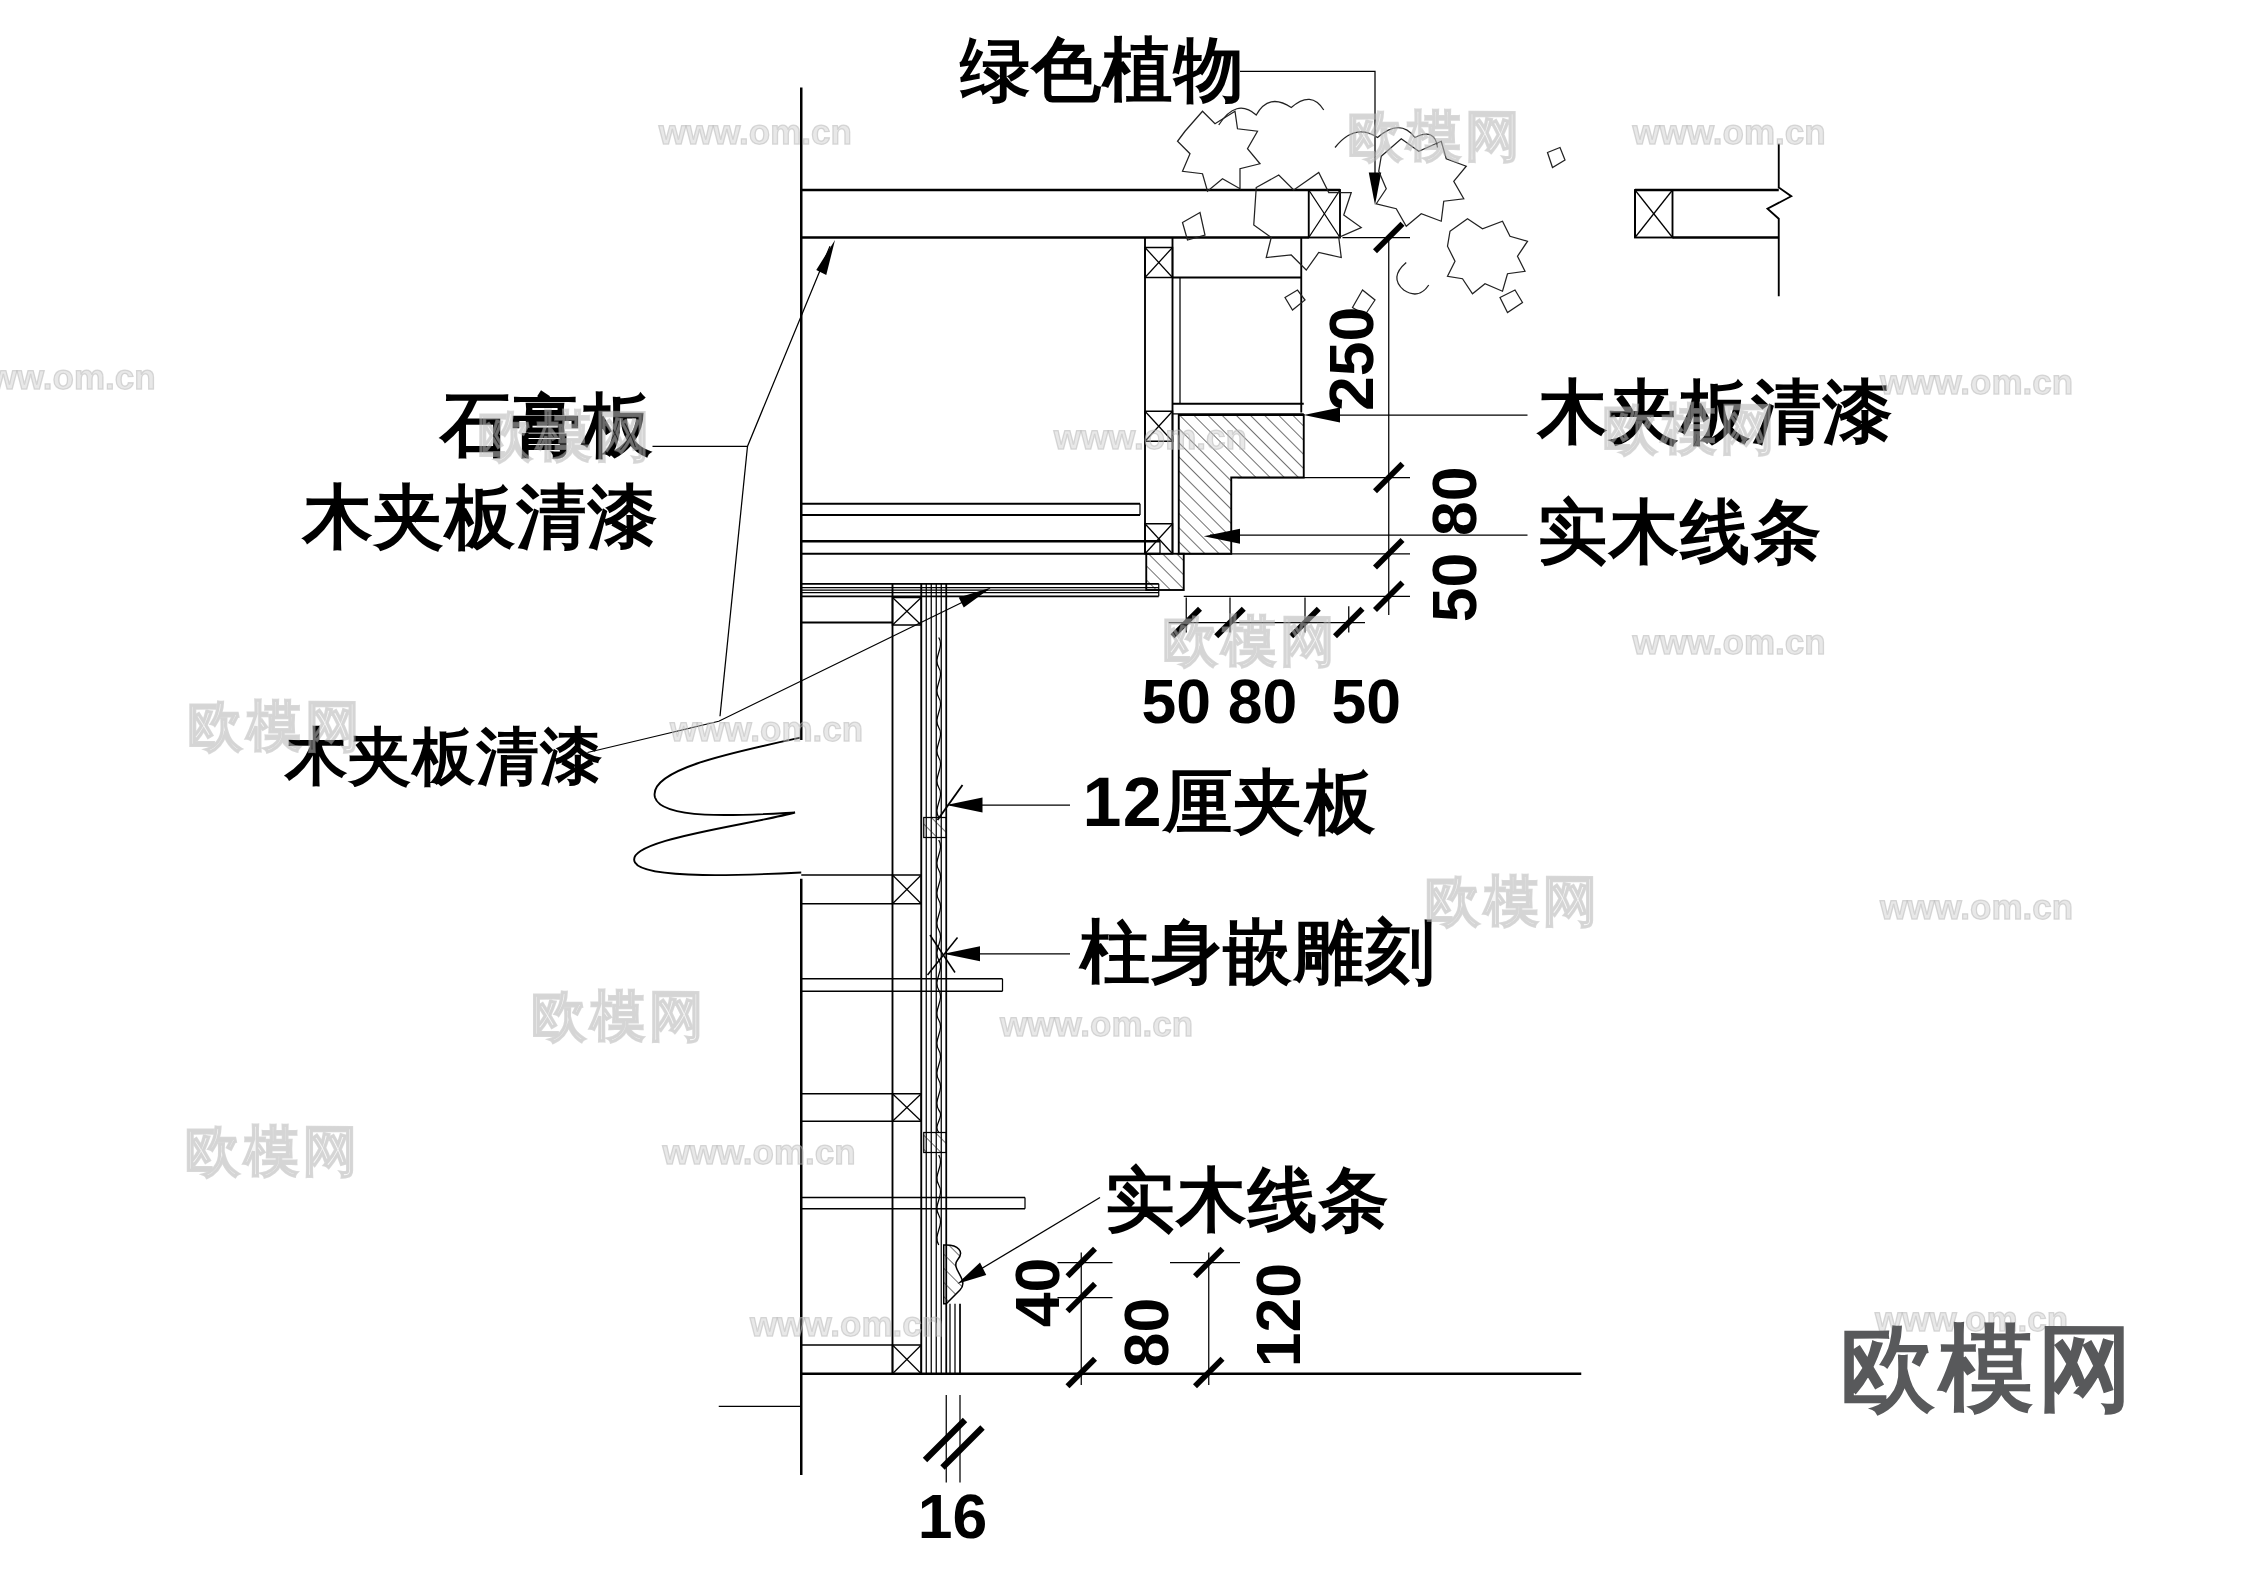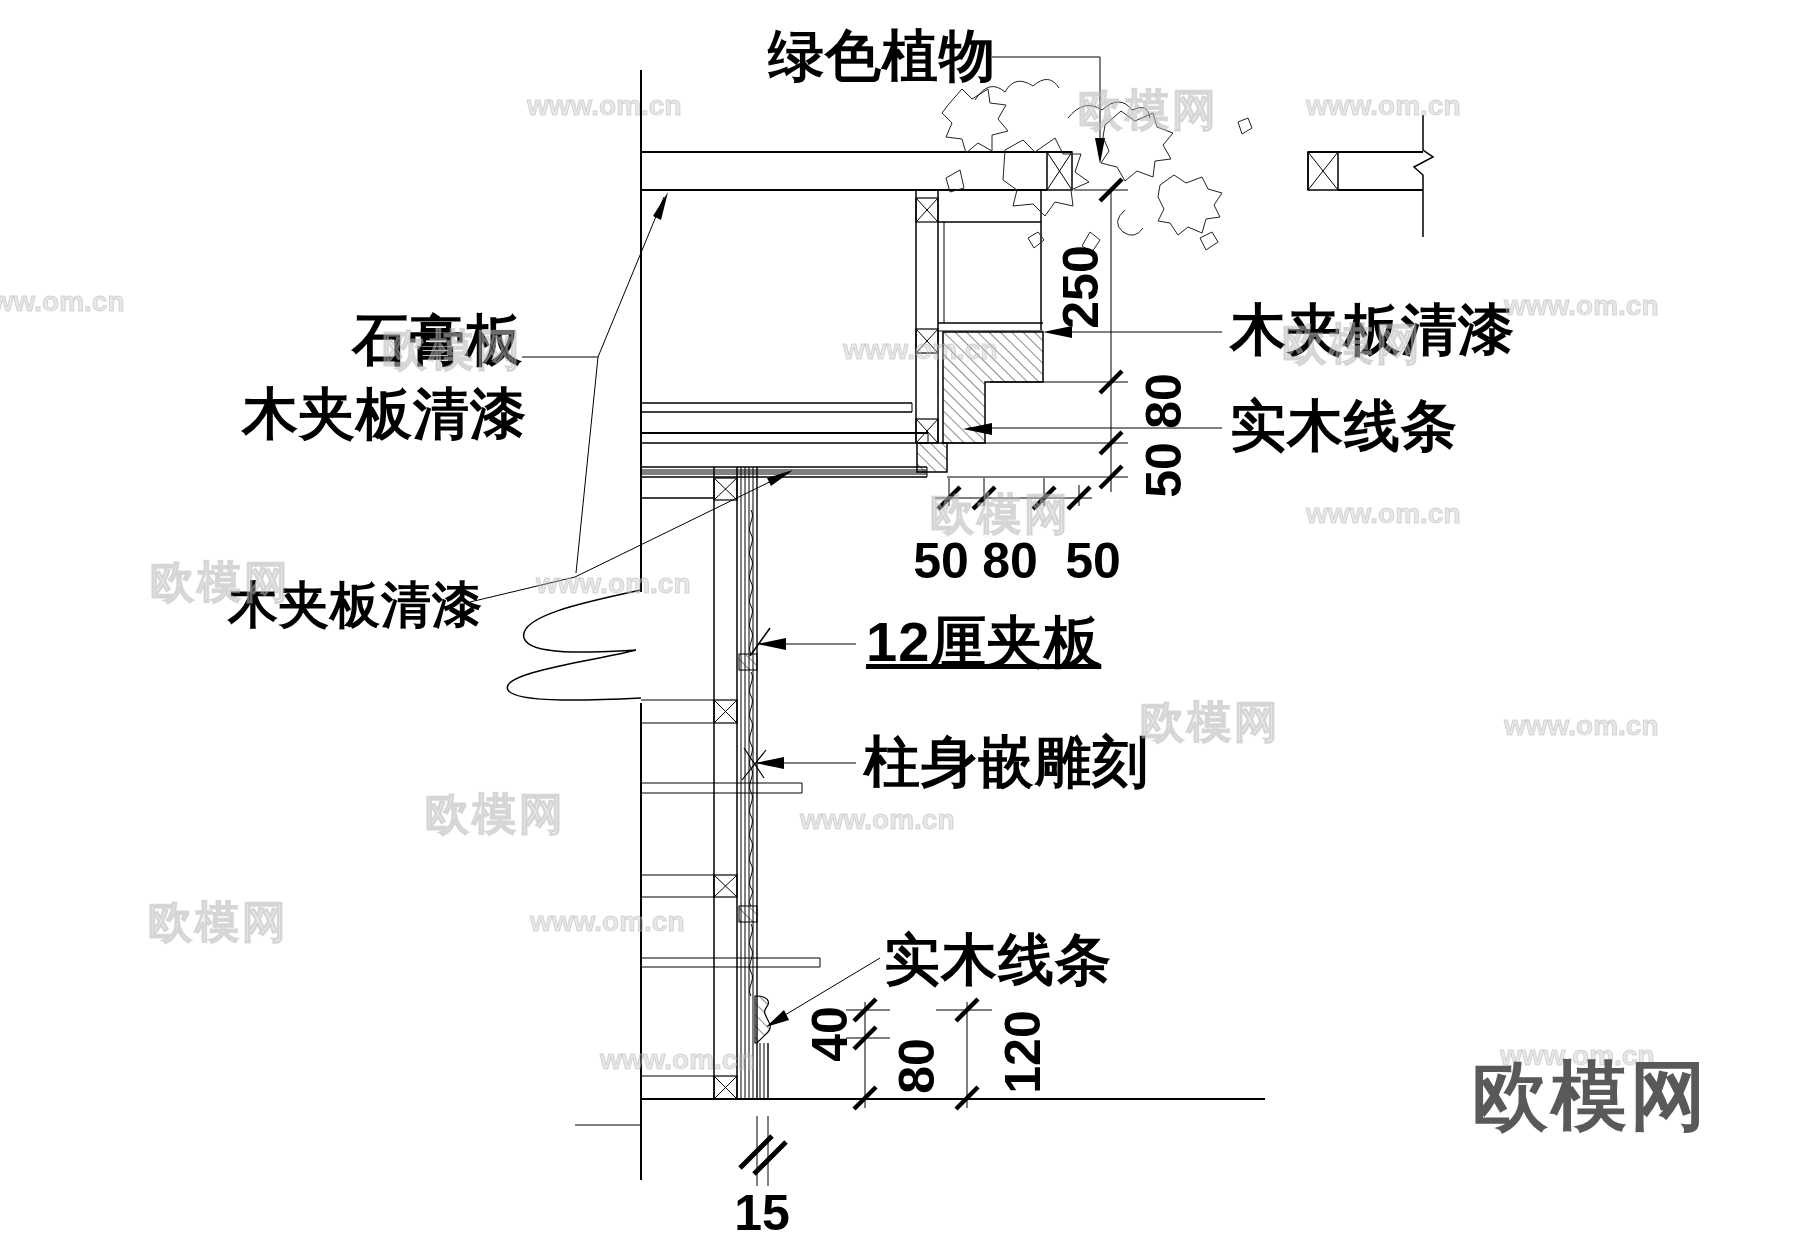--- a/index.html
+++ b/index.html
@@ -215,34 +215,34 @@
       <path d="M1125,210 q-14,12 -2,22 q12,8 20,-4"></path>
     </g>
   </svg>
 
   <div class="lbl" style="left:768px;top:28px;">绿色植物</div>
   <div class="lbl" style="left:352px;top:312px;">石膏板</div>
   <div class="lbl" style="left:242px;top:386px;">木夹板清漆</div>
   <div class="lbl lbl-sm" style="left:228px;top:580px;">木夹板清漆</div>
   <div class="lbl" style="left:1230px;top:302px;">木夹板清漆</div>
   <div class="lbl" style="left:1230px;top:398px;">实木线条</div>
-  <div class="lbl" style="left:866px;top:614px;text-decoration:underline;">12厘夹板</div>
+  <div class="lbl" style="left:866px;top:614px;">12厘夹板</div>
   <div class="lbl" style="left:864px;top:734px;">柱身嵌雕刻</div>
   <div class="lbl" style="left:884px;top:932px;">实木线条</div>
 
   <div class="dim dim-v" style="left:1081px;top:287px;">250</div>
   <div class="dim dim-v" style="left:1164px;top:401px;">80</div>
   <div class="dim dim-v" style="left:1164px;top:470px;">50</div>
   <div class="dim" style="left:941px;top:561px;">50</div>
   <div class="dim" style="left:1010px;top:561px;">80</div>
   <div class="dim" style="left:1093px;top:561px;">50</div>
   <div class="dim dim-v" style="left:830px;top:1034px;">40</div>
   <div class="dim dim-v" style="left:917px;top:1066px;">80</div>
   <div class="dim dim-v" style="left:1023px;top:1052px;">120</div>
-  <div class="dim" style="left:762px;top:1213px;">15</div>
+  <div class="dim" style="left:762px;top:1213px;">16</div>
 
   <span class="wm wm-url" style="left:527px;top:92px;">www.om.cn</span>
   <span class="wm wm-url" style="left:1306px;top:92px;">www.om.cn</span>
   <span class="wm wm-brand" style="left:1078px;top:88px;">欧模网</span>
   <span class="wm wm-url" style="left:-30px;top:288px;">www.om.cn</span>
   <span class="wm wm-brand" style="left:382px;top:328px;">欧模网</span>
   <span class="wm wm-url" style="left:843px;top:336px;">www.om.cn</span>
   <span class="wm wm-brand" style="left:1282px;top:322px;">欧模网</span>
   <span class="wm wm-url" style="left:1504px;top:292px;">www.om.cn</span>
   <span class="wm wm-brand" style="left:150px;top:560px;">欧模网</span>

